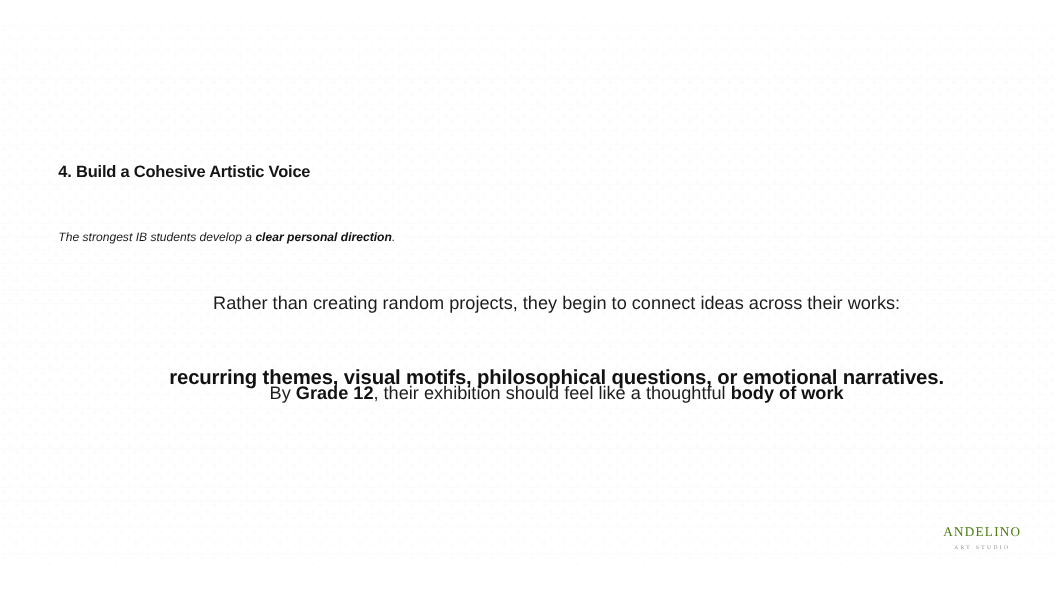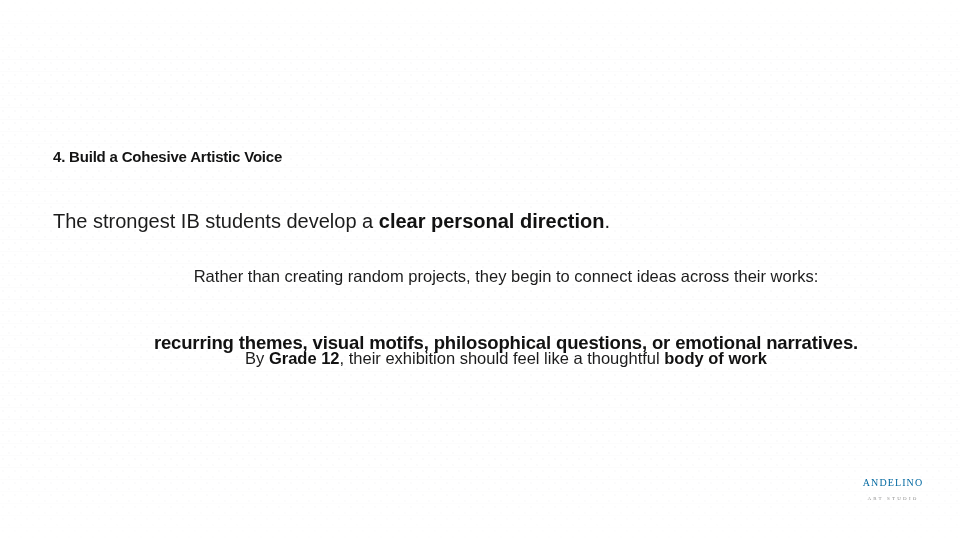--- a/index.html
+++ b/index.html
@@ -63,25 +63,26 @@
     font-weight: 700;
     letter-spacing: -0.2px;
     color: #141414;
     white-space: nowrap;
   }
 
   .para-left {
     position: absolute;
     left: 53px;
     top: 210px;
-    font-size: 20px;
+    font-size: 11px;
     font-weight: 400;
     color: #1c1c1c;
     white-space: nowrap;
     letter-spacing: 0px;
+    font-style: italic;
   }
 
   .block-center {
     position: absolute;
     left: 0;
     width: 924px;
     text-align: center;
     color: #1c1c1c;
     padding-left: 44px;
   }
@@ -120,24 +121,24 @@
   #logo {
     position: absolute;
     left: 845px;
     top: 475px;
     width: 96px;
     text-align: center;
     user-select: none;
   }
   #logo-word {
     font-family: "Liberation Serif", serif;
-    font-size: 10px;
+    font-size: 12px;
     font-weight: 400;
     letter-spacing: 1.1px;
-    color: #0369a1;
+    color: #4d7c0f;
     line-height: 16px;
     white-space: nowrap;
   }
   #logo-sub {
     font-family: "Liberation Serif", serif;
     font-size: 5px;
     font-weight: 400;
     letter-spacing: 2.2px;
     color: #8d8d8d;
     line-height: 10px;

